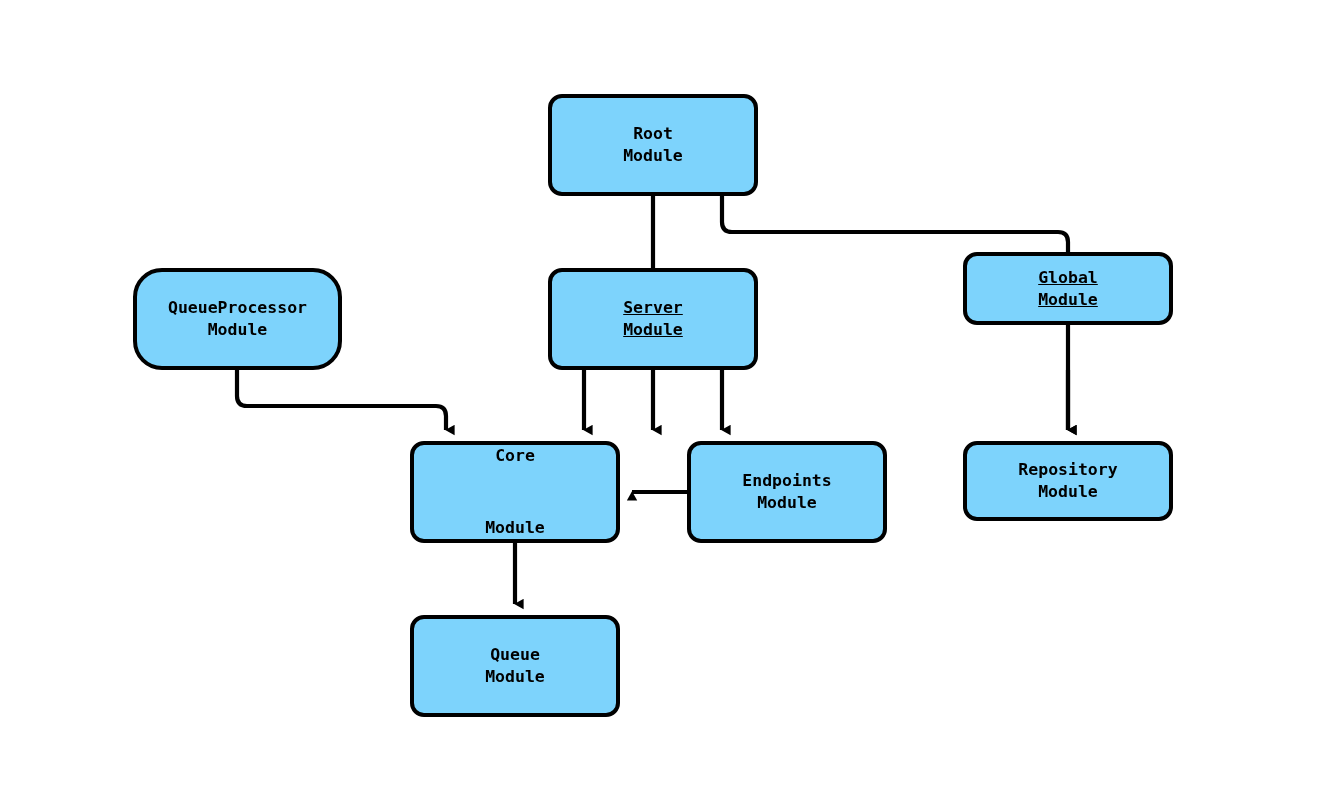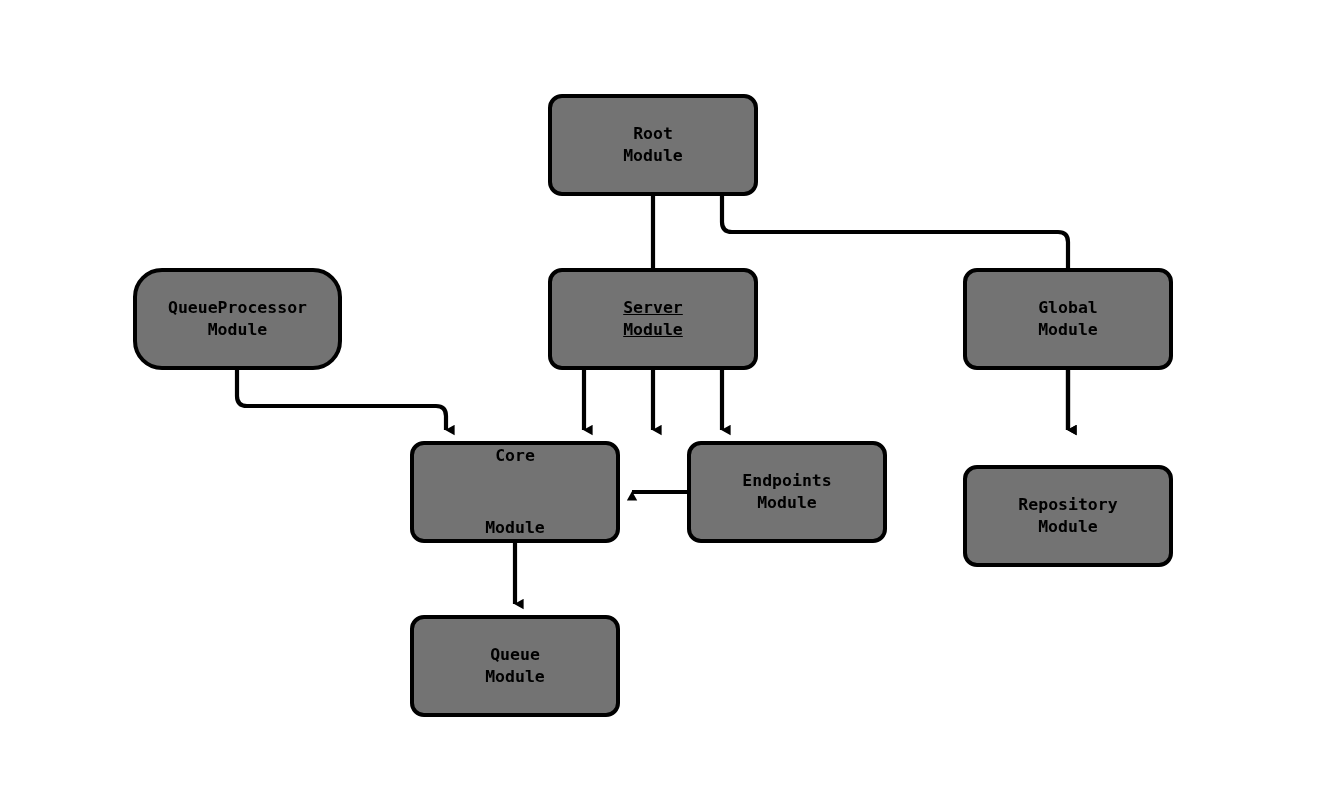--- a/index.html
+++ b/index.html
@@ -24,21 +24,21 @@
     position: absolute;
     left: 0;
     top: 0;
     width: 1337px;
     height: 809px;
     pointer-events: none;
   }
   .node {
     position: absolute;
     box-sizing: border-box;
-    background: #737373;
+    background: #7dd3fc;
     border: 4px solid #000000;
     border-radius: 14px;
     display: flex;
     flex-direction: column;
     align-items: center;
     justify-content: center;
     z-index: 2;
   }
   .node-label-line {
     font-family: "DejaVu Sans Mono", "Liberation Mono", monospace;
@@ -94,36 +94,36 @@
   <div class="node" style="left:133px; top:268px; width:209px; height:102px;border-radius:29px;">
     <div class="node-label-line">QueueProcessor</div>
     <div class="node-label-line">Module</div>
   </div>
 
   <div class="node" style="left:548px; top:268px; width:210px; height:102px;text-decoration:underline;">
     <div class="node-label-line">Server</div>
     <div class="node-label-line">Module</div>
   </div>
 
-  <div class="node" style="left:963px; top:268px; width:210px; height:102px;">
+  <div class="node" style="left:963px; top:252px; width:210px; height:73px;text-decoration:underline;">
     <div class="node-label-line">Global</div>
     <div class="node-label-line">Module</div>
   </div>
 
   <div class="node" style="left:410px; top:441px; width:210px; height:102px;justify-content:space-between;">
     <div class="node-label-line">Core</div>
     <div class="node-label-line">Module</div>
   </div>
 
   <div class="node" style="left:687px; top:441px; width:200px; height:102px;">
     <div class="node-label-line">Endpoints</div>
     <div class="node-label-line">Module</div>
   </div>
 
-  <div class="node" style="left:963px; top:441px; width:210px; height:102px;margin-top:24px;">
+  <div class="node" style="left:963px; top:441px; width:210px; height:80px;">
     <div class="node-label-line">Repository</div>
     <div class="node-label-line">Module</div>
   </div>
 
   <div class="node" style="left:410px; top:615px; width:210px; height:102px;justify-content:center;">
     <div class="node-label-line">Queue</div>
     <div class="node-label-line">Module</div>
   </div>
 
 </div>

